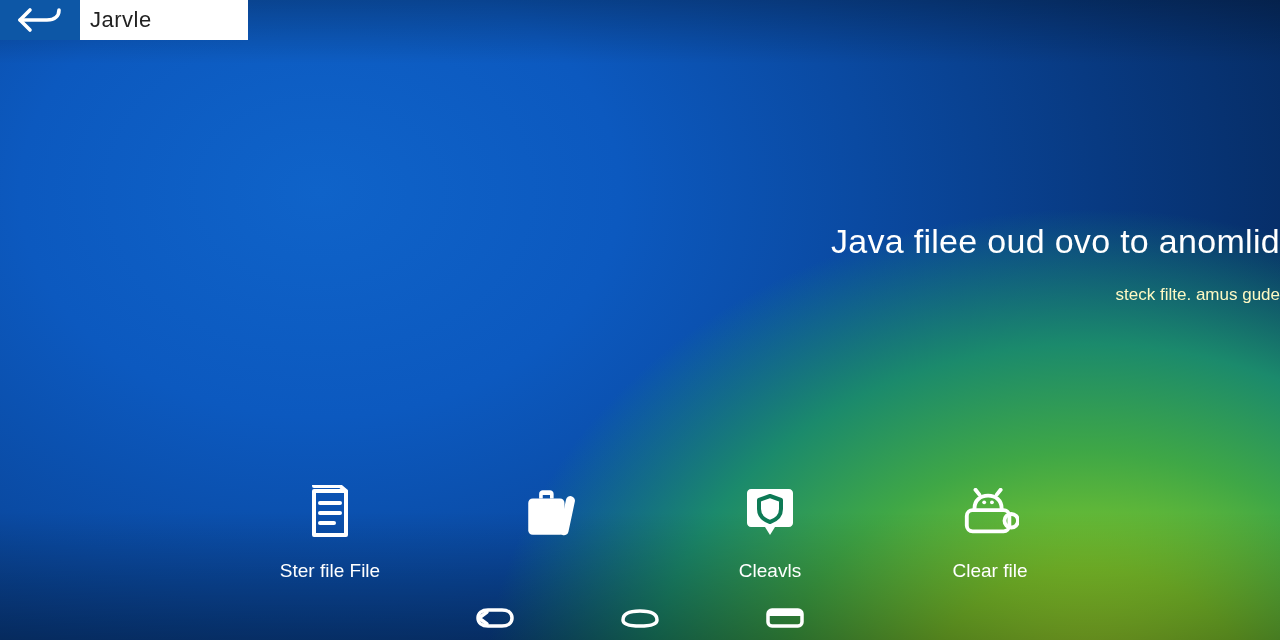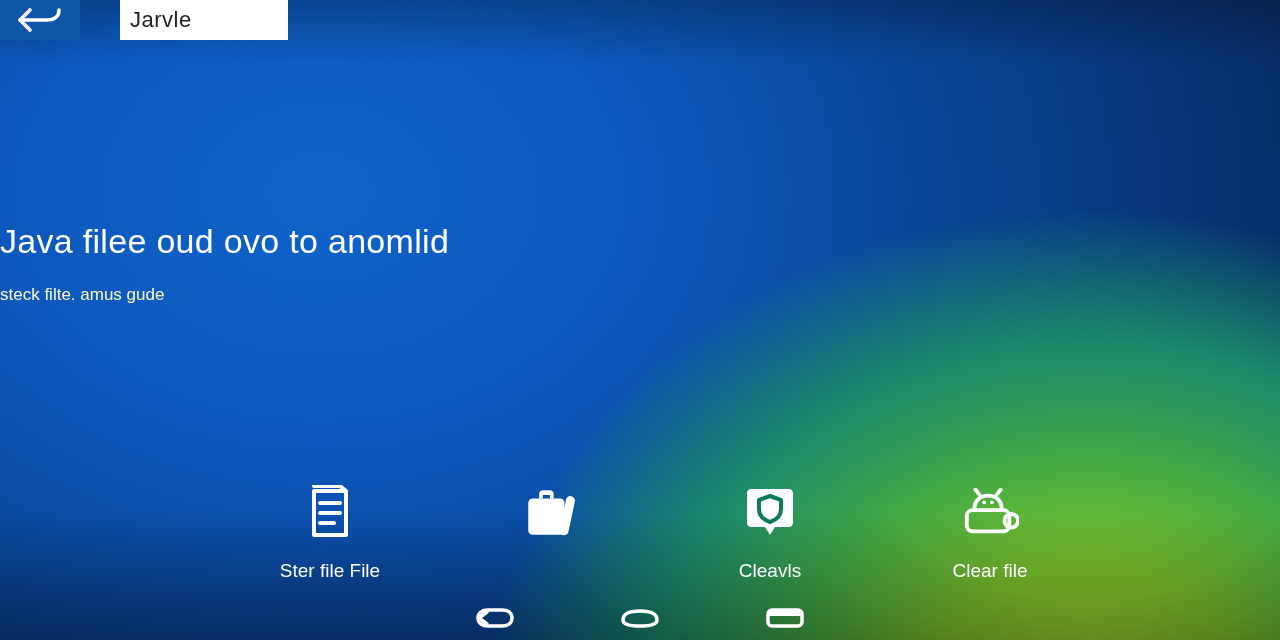--- a/index.html
+++ b/index.html
@@ -25,21 +25,21 @@
     content: "";
     position: absolute; inset: 0;
     background: linear-gradient(180deg, rgba(0,0,0,0.25) 0%, rgba(0,0,0,0) 10%, rgba(0,0,0,0) 80%, rgba(0,0,0,0.35) 100%);
     pointer-events: none;
   }
 
   
   .topbar {
     position: absolute;
     left: 0; top: 0; width: 1144px; height: 40px;
-    display: flex; align-items: center; gap: 40px;
+    display: flex; align-items: center;
   }
   .back-btn {
     width: 80px; height: 40px;
     background: #0d57a6;
     display: flex; align-items: center; justify-content: center;
     cursor: pointer;
   }
   .title-field {
     width: 168px; height: 40px;
     background: #ffffff;
@@ -47,21 +47,21 @@
     font-size: 22px;
     line-height: 40px;
     padding: 0 10px;
     letter-spacing: 0.5px;
   }
 
   
   .hero {
     position: absolute;
     left: 0; top: 220px; width: 1280px;
-    text-align: left;
+    text-align: right;
     color: #ffffff;
   }
   .hero-h1 {
     font-weight: 400;
     font-size: 34px;
     line-height: 1.25;
     letter-spacing: 0.3px;
   }
   .hero-h2 {
     font-weight: 400;

